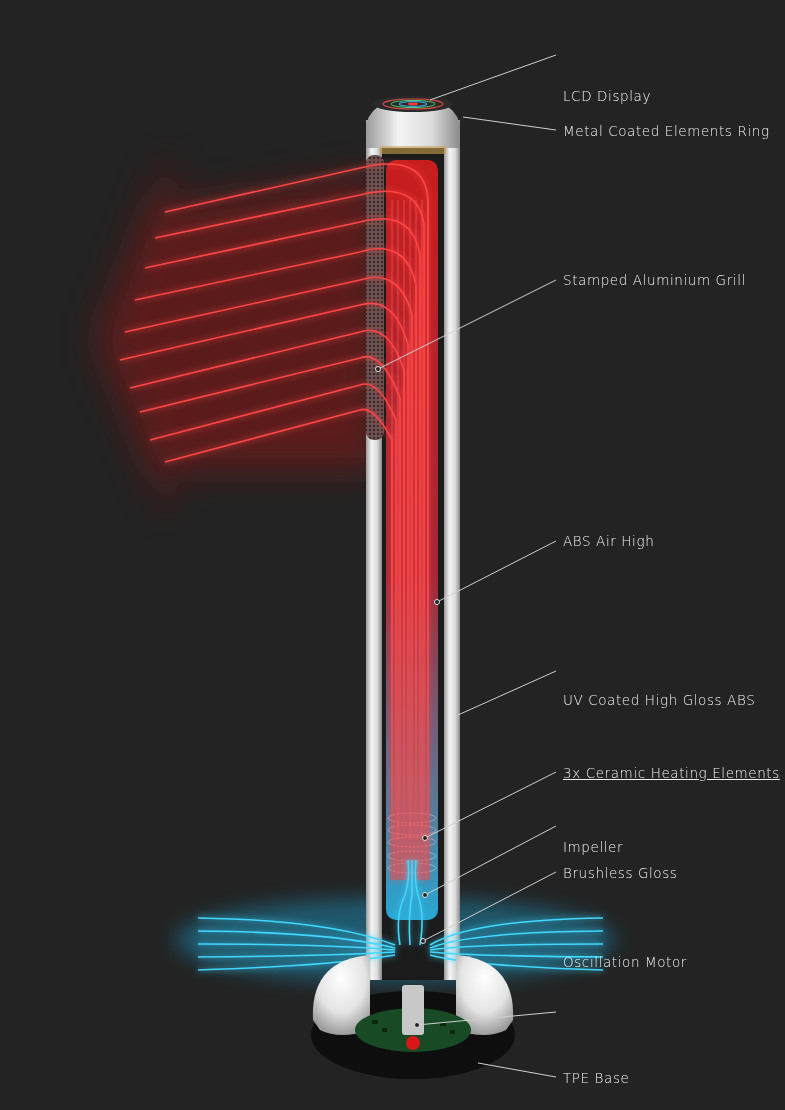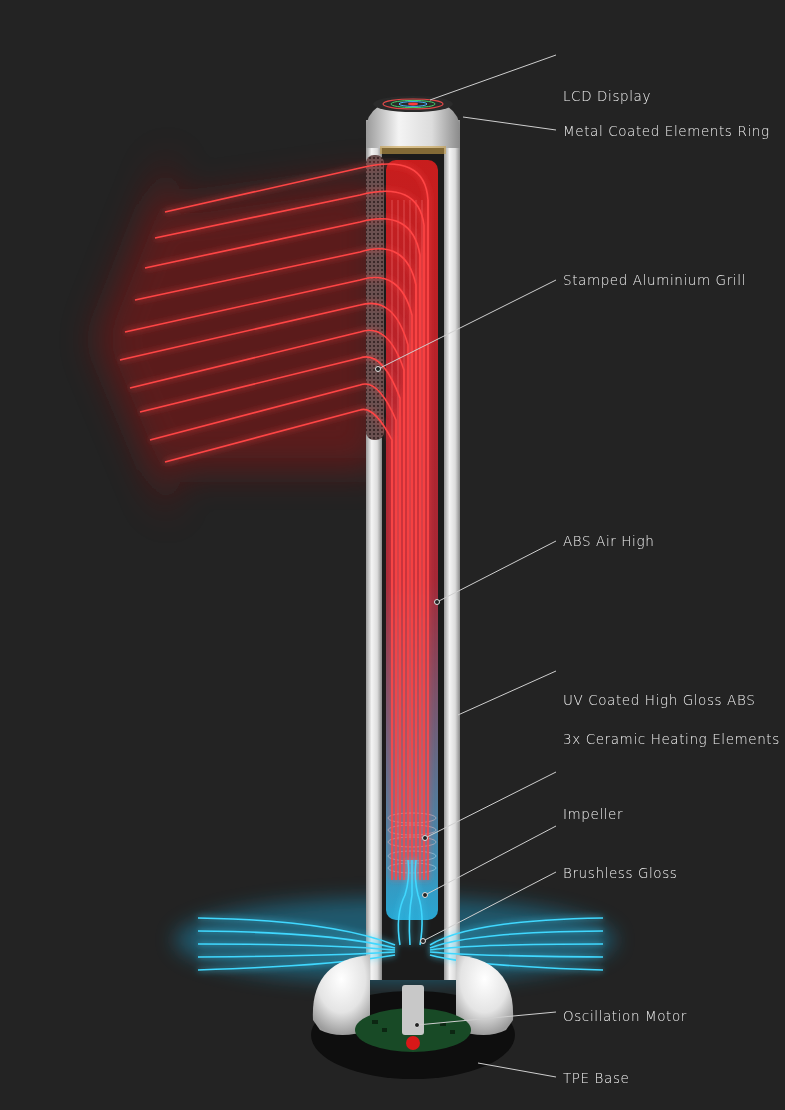--- a/index.html
+++ b/index.html
@@ -181,17 +181,17 @@
     <circle cx="423" cy="941" r="2.5"></circle>
     <circle cx="417" cy="1025" r="2.5"></circle>
   </g>
 </svg>
 
 <div class="label" style="left:563px;top:46px;margin-top:42px;">LCD Display</div>
 <div class="label" style="left:563px;top:123px;">Metal Coated Elements Ring</div>
 <div class="label" style="left:563px;top:272px;">Stamped Aluminium Grill</div>
 <div class="label" style="left:563px;top:533px;">ABS Air High</div>
 <div class="label" style="left:563px;top:684px;margin-top:8px;">UV Coated High Gloss ABS</div>
-<div class="label" style="left:563px;top:731px;">3x Ceramic Heating Elements</div>
-<div class="label" style="left:563px;top:806px;">Impeller</div>
+<div class="label" style="left:563px;top:765px;text-decoration:underline;">3x Ceramic Heating Elements</div>
+<div class="label" style="left:563px;top:839px;">Impeller</div>
 <div class="label" style="left:563px;top:865px;">Brushless Gloss</div>
-<div class="label" style="left:563px;top:1008px;">Oscillation Motor</div>
+<div class="label" style="left:563px;top:954px;">Oscillation Motor</div>
 <div class="label" style="left:563px;top:1070px;">TPE Base</div>
 
 </body></html>

